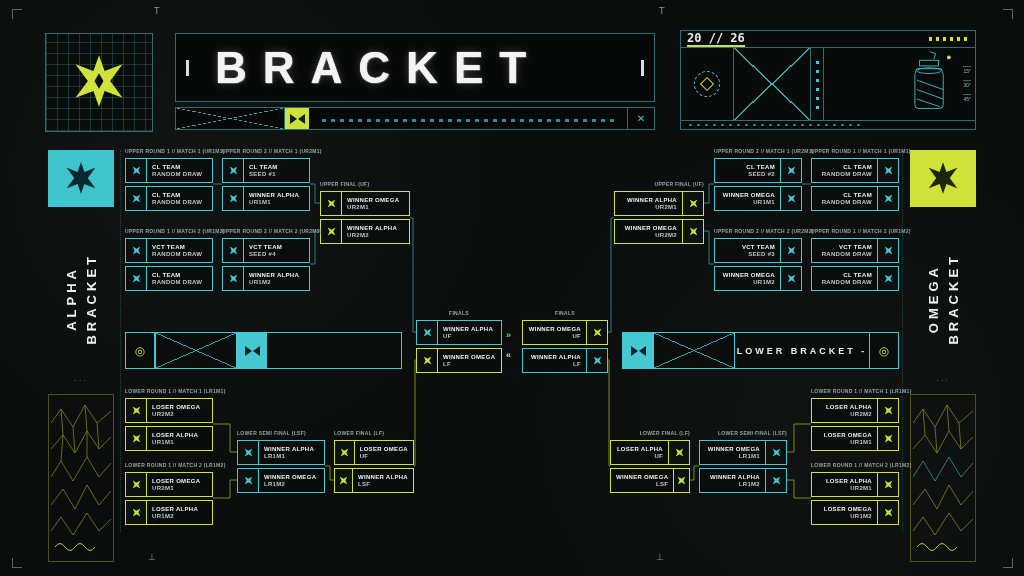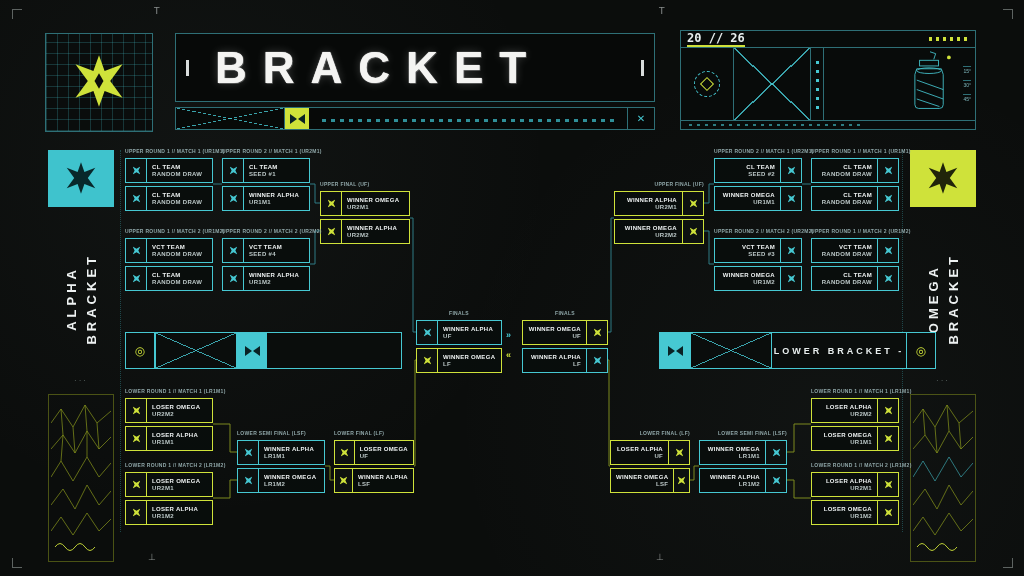--- a/index.html
+++ b/index.html
@@ -73,21 +73,21 @@
   .bg-cyan{background:#3fc3cd;} .bg-lime{background:#cfe23a;}
   .sb-words{height:160px;display:flex;align-items:center;justify-content:center;gap:5px;padding-top:14px;}
   .sb-words span{writing-mode:vertical-rl;transform:rotate(180deg);font-size:13px;font-weight:bold;
     letter-spacing:4px;color:#eef2f2;}
   .sb-dots{text-align:center;color:#58625f;font-size:8px;letter-spacing:2px;height:18px;}
   .sb-wire{margin-top:auto;height:168px;border:1px solid rgba(151,166,30,.45);padding:2px;box-sizing:border-box;}
   .vguide{position:absolute;top:150px;height:382px;border-left:1px dotted rgba(70,200,210,.30);}
   
   .bar{position:absolute;top:332px;width:277px;height:37px;border:1px solid #46c8d2;
     background:#0a0d0c;display:flex;align-items:stretch;box-sizing:border-box;}
-  #bar-left{left:125px;} #bar-right{left:622px;margin-left:37px;}
+  #bar-left{left:125px;} #bar-right{left:622px;}
   .bar-cell{display:flex;align-items:center;justify-content:center;}
   .bar-spiral{width:28px;color:#cfe23a;font-size:12px;border-right:1px solid #46c8d2;}
   #bar-right .bar-spiral{border-right:none;border-left:1px solid #46c8d2;}
   .bar-label{flex:1;font-size:9px;font-weight:bold;letter-spacing:3px;color:#e8eeee;display:flex;align-items:center;justify-content:center;}
   .bar-x{width:80px;border-left:1px solid #46c8d2;border-right:1px solid #46c8d2;}
   .bar-play{width:30px;background:#46c8d2;display:flex;align-items:center;justify-content:center;gap:1px;}
   
   .match{position:absolute;}
   .mlabel{font-size:5px;line-height:7px;height:7px;margin-bottom:3px;font-weight:bold;
     color:#8fa6a8;letter-spacing:.3px;white-space:nowrap;}

